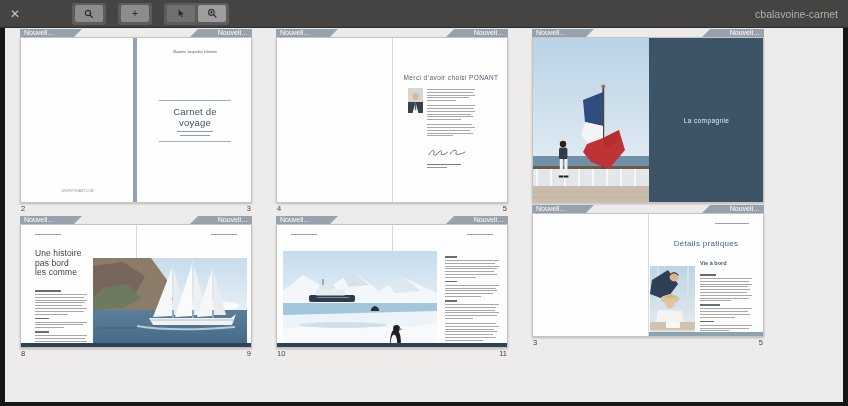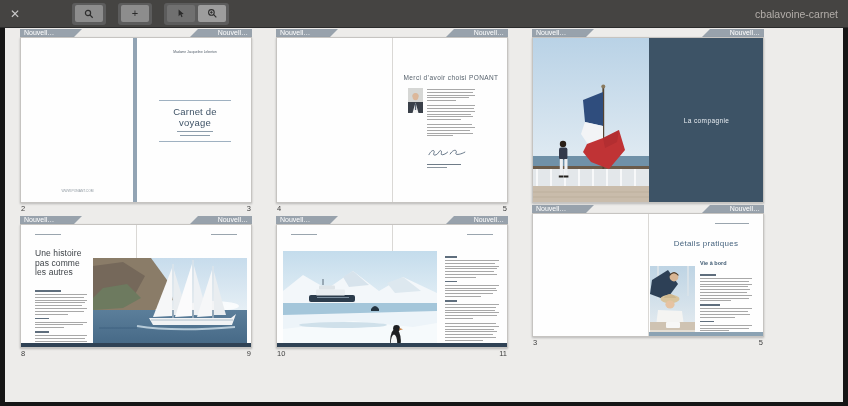--- a/index.html
+++ b/index.html
@@ -261,22 +261,22 @@
     <div class="tabs">
       <div class="tab tab-left">Nouvell…</div>
       <div class="tab tab-right">Nouvell…</div>
     </div>
     <div class="sheet">
       <div class="gutter"></div>
       <div class="hdrbar" style="left:14px"></div>
       <div class="hdrbar" style="right:14px"></div>
       <div class="s4-heading">
         <div>Une histoire</div>
-        <div>pas comme</div>
-        <div>les autres</div>
+        <div>pas bord</div>
+        <div>les comme</div>
       </div>
       <div class="col" style="left:14px;top:62px;width:52px;">
         <i class="tl b"></i>
         <i class="tl"></i>
             <i class="tl" style="width:94%"></i>
             <i class="tl"></i>
             <i class="tl" style="width:97%"></i>
         <i class="tl" style="width:91%"></i>
             <i class="tl"></i>
             <i class="tl" style="width:95%"></i>

